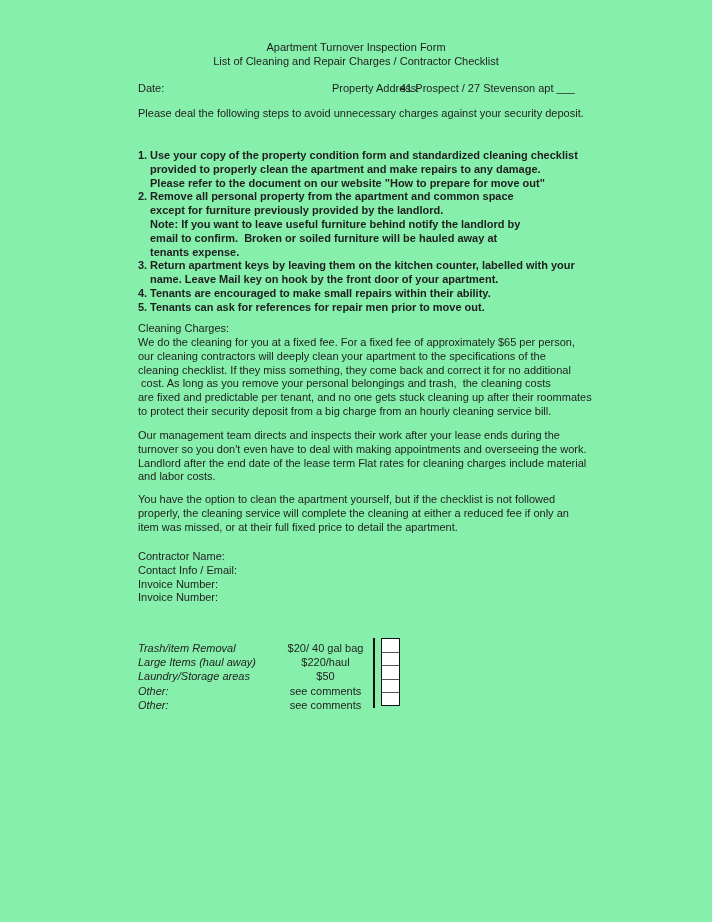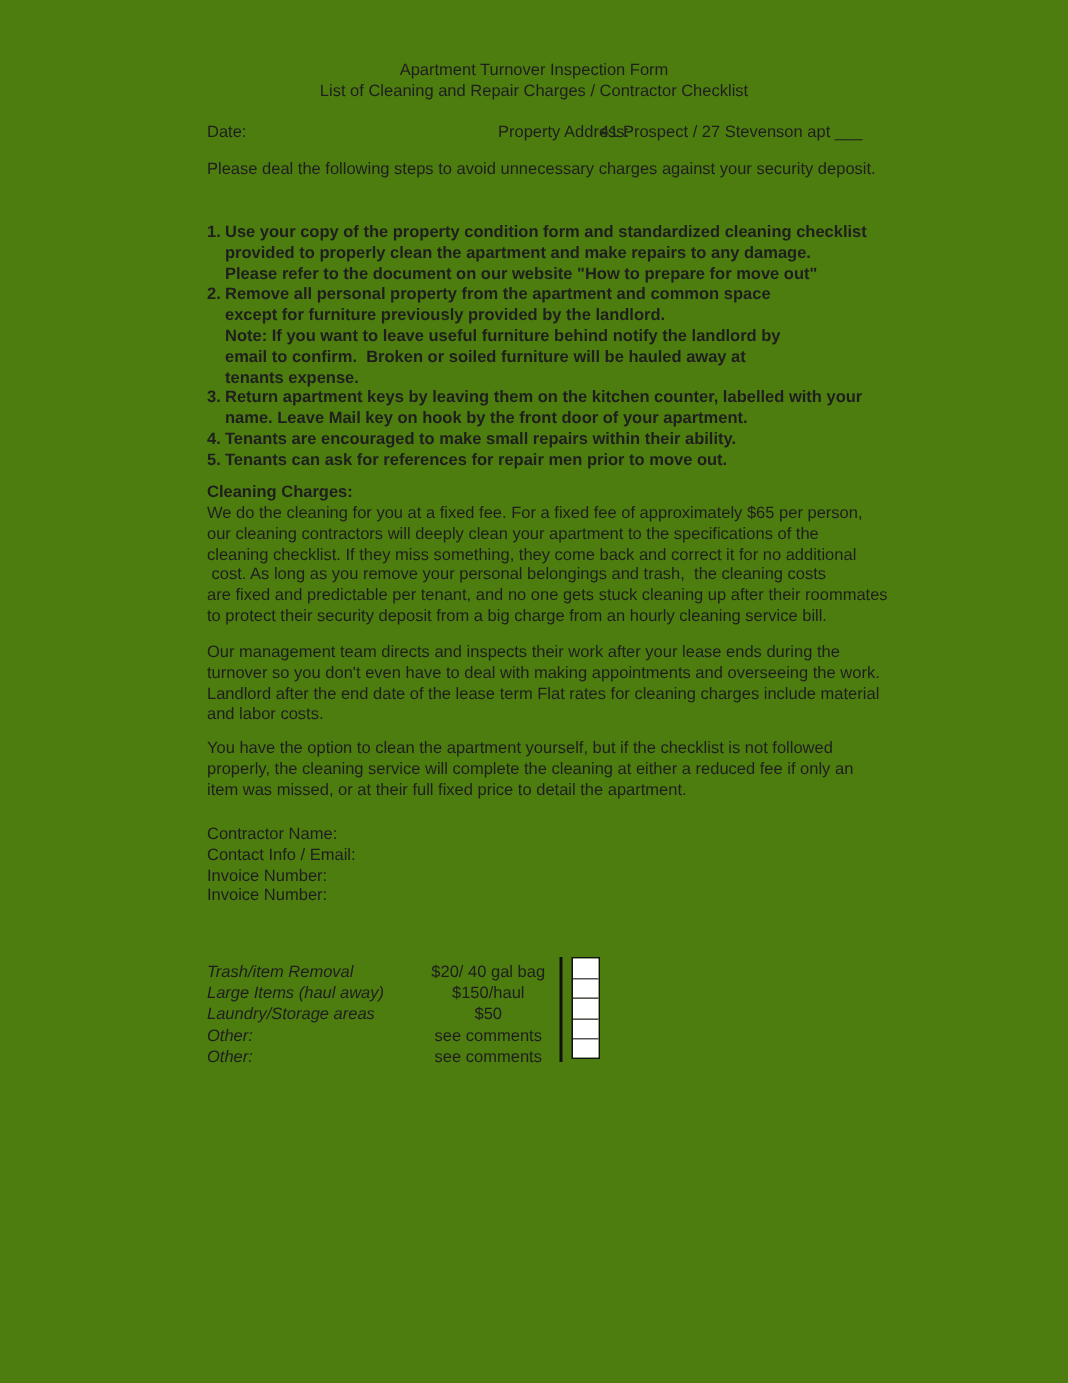--- a/index.html
+++ b/index.html
@@ -1,31 +1,31 @@
 <!DOCTYPE html>
 <html><head>
 <meta charset="utf-8">
 <style>
   * { margin: 0; padding: 0; box-sizing: border-box; }
   html, body { background: #e9e9e9; }
   .page {
     position: relative;
     width: 712px;
     height: 922px;
-    background: #4d7c0f;
+    background: #86efac;
     font-family: "Liberation Sans", "DejaVu Sans", sans-serif;
     font-size: 11px;
     line-height: 13.8px;
     color: #1e1e1e;
     overflow: hidden;
   }
   .abs { position: absolute; }
   .title-block { top: 40px; left: 0; width: 712px; text-align: center; line-height: 14px; }
   .pre { white-space: pre-wrap; }
-  .bold { font-weight: bold; }
+  .bold { font-weight: normal; }
 
   .header-row { top: 82px; left: 0; width: 712px; height: 14px; padding-left: 32px; }
   .date-label { position: absolute; left: 138px; top: 0; }
   .prop-label { position: absolute; left: 292px; top: 0; margin-left: 40px; }
   .prop-value { position: absolute; left: 400px; top: 0; }
 
   .intro { top: 107px; left: 138px; width: 500px; }
 
   .steps { top: 149px; left: 138px; width: 478px; }
   .step { display: flex; font-weight: bold; }
@@ -124,21 +124,21 @@
   </div>
 
 
   <div class="abs addl-table">
     <div class="addl-row">
       <span class="addl-item">Trash/item Removal</span>
       <span class="addl-price">$20/ 40 gal bag</span>
     </div>
     <div class="addl-row">
       <span class="addl-item">Large Items (haul away)</span>
-      <span class="addl-price">$150/haul</span>
+      <span class="addl-price">$220/haul</span>
     </div>
     <div class="addl-row">
       <span class="addl-item">Laundry/Storage areas</span>
       <span class="addl-price">$50</span>
     </div>
     <div class="addl-row">
       <span class="addl-item">Other:</span>
       <span class="addl-price">see comments</span>
     </div>
     <div class="addl-row">

